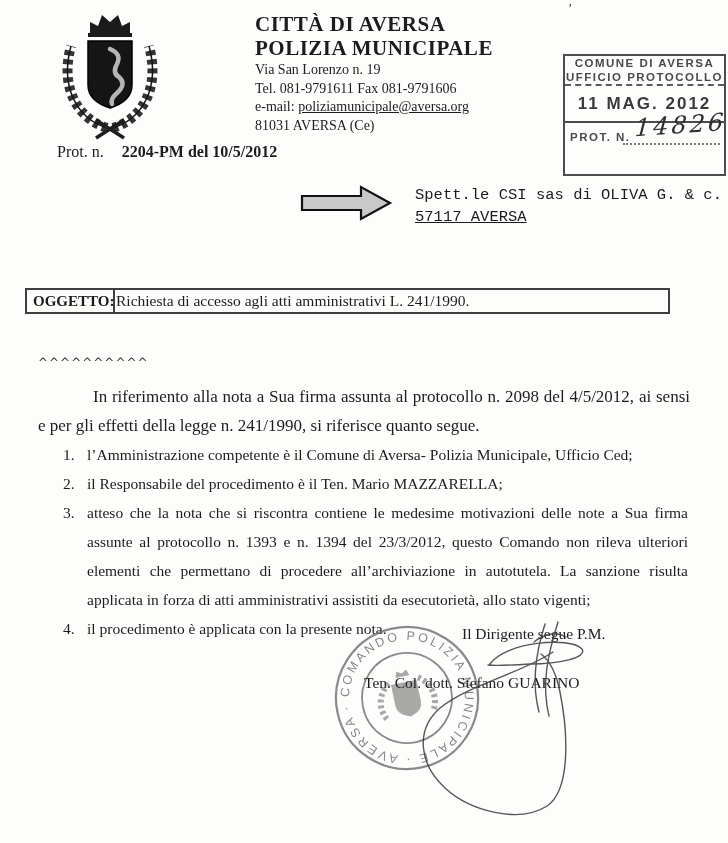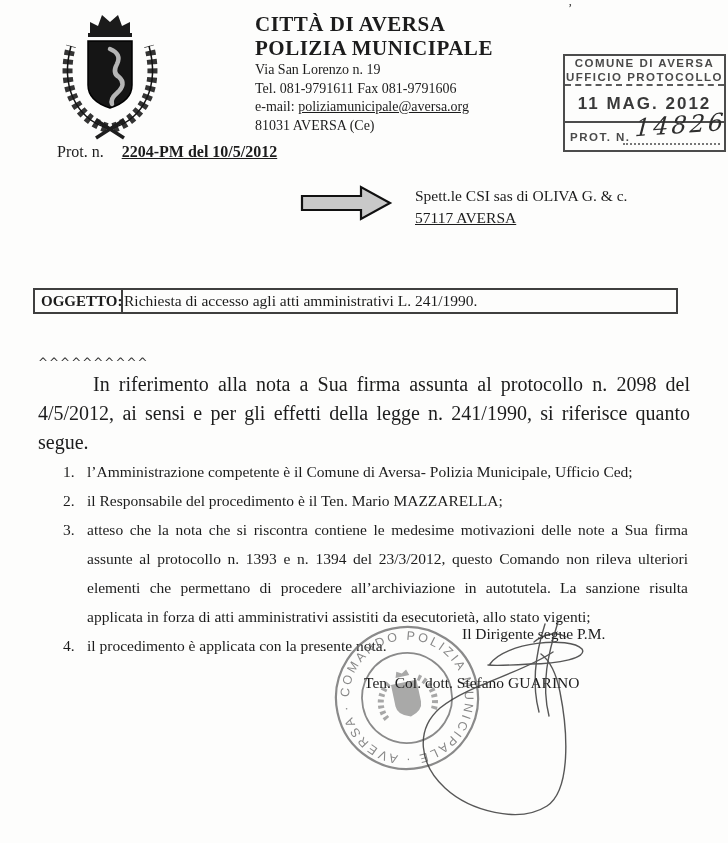--- a/index.html
+++ b/index.html
@@ -16,21 +16,21 @@
   
   .emblem { position: absolute; left: 50px; top: 8px; width: 120px; height: 134px; }
   .head-center { position: absolute; left: 255px; top: 12px; width: 340px; }
   .head-title { font-size: 21px; font-weight: bold; letter-spacing: .5px; line-height: 24px; }
   .head-addr { font-size: 14px; line-height: 16.5px; margin-top: 2px; }
   .head-addr .email-line a, .underlined { text-decoration: underline; color: inherit; }
   .tiny-mark { position: absolute; left: 568px; top: 0px; font-size: 13px; color: #333; }
 
   
   .prot-box {
-    position: absolute; left: 563px; top: 54px; width: 163px; height: 98px;
+    position: absolute; left: 563px; top: 54px; width: 163px; height: 122px;
     border: 2px solid #4c4c4c; background: transparent;
     font-family: "Liberation Sans", sans-serif; color: #4a4a4a;
   }
   .prot-box .sec1 {
     height: 30px; border-bottom: 2px dashed #5a5a5a;
     text-align: center; padding-top: 1px;
     font-size: 11.5px; letter-spacing: 1.5px; line-height: 13.5px; font-weight: bold;
   }
   .prot-box .sec2 {
     height: 37px; border-bottom: 2px solid #4c4c4c;
@@ -49,45 +49,45 @@
   .prot-number {
     position: absolute; left: 70px; top: -12px;
     font-family: "DejaVu Serif", serif; font-style: italic;
     font-size: 24px; color: #2e2e2e; letter-spacing: 3px;
     transform: rotate(-4deg) skewX(-8deg); font-weight: normal;
   }
 
   
   .prot-line { position: absolute; left: 57px; top: 143px; font-size: 16px; }
   .prot-line .lbl { font-weight: normal; }
-  .prot-line .val { font-weight: bold; margin-left: 14px; text-decoration: underline; }
+  .prot-line .val { font-weight: bold; margin-left: 14px; }
 
   
   .arrow { position: absolute; left: 299px; top: 184px; width: 94px; height: 38px; }
-  .recipient { position: absolute; left: 415px; top: 185px; font-size: 15.5px; line-height: 21.5px; }
+  .recipient { position: absolute; left: 415px; top: 185px; font-size: 15.5px; line-height: 21.5px; font-family: Liberation Mono, monospace; }
 
   
   .subject-box {
-    position: absolute; left: 33px; top: 288px; width: 645px; height: 26px;
+    position: absolute; left: 25px; top: 288px; width: 645px; height: 26px;
     border: 2px solid #3f3f3f; display: flex; align-items: stretch;
   }
   .subject-box .s-label {
     width: 88px; font-weight: bold; font-size: 15px;
     display: flex; align-items: center; padding-left: 6px;
     border-right: 2px solid #3f3f3f;
   }
   .subject-box .s-value {
     flex: 1; font-size: 15.5px; display: flex; align-items: center; padding-left: 1px;
   }
 
   
   .body-block { position: absolute; left: 38px; top: 356px; width: 652px; }
   .carets { font-size: 12px; letter-spacing: 1px; color: #333; font-family: "DejaVu Sans", sans-serif; }
   .intro {
-    font-size: 20px; line-height: 29px;
+    margin-top: 12px; font-size: 17px; line-height: 29px;
     text-align: justify; text-indent: 55px;
   }
   .list { margin-top: 0px; }
   .li { display: flex; font-size: 15.5px; line-height: 29px; }
   .li .num { width: 24px; margin-left: 25px; flex-shrink: 0; }
   .li .txt { flex: 1; text-align: justify; padding-right: 2px; }
 
   
   .sig-role { position: absolute; left: 462px; top: 625px; font-size: 15.5px; z-index: 3; }
   .sig-name { position: absolute; left: 364px; top: 674px; font-size: 15.5px; z-index: 3; }

